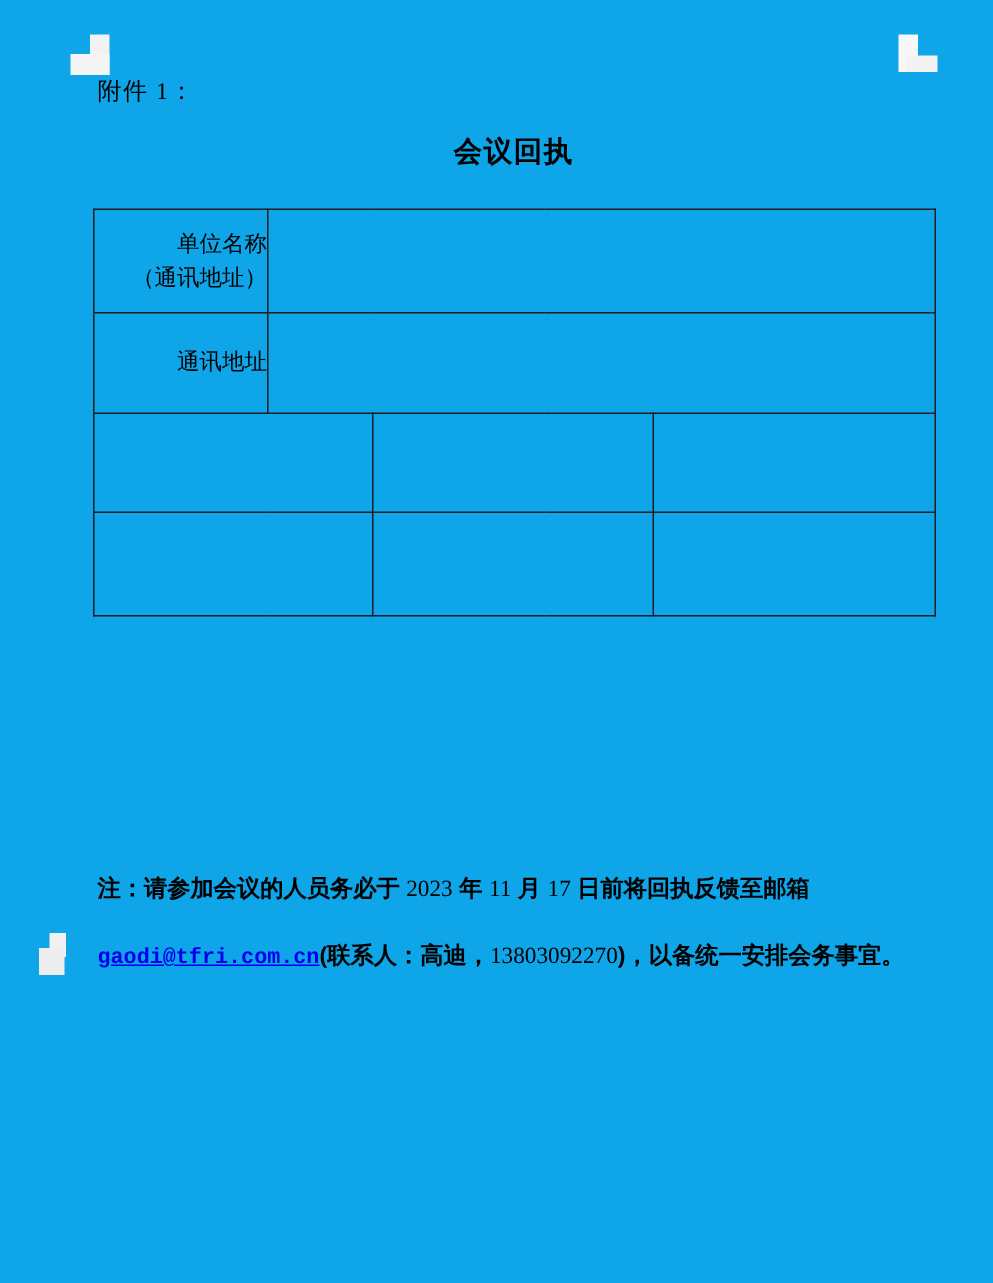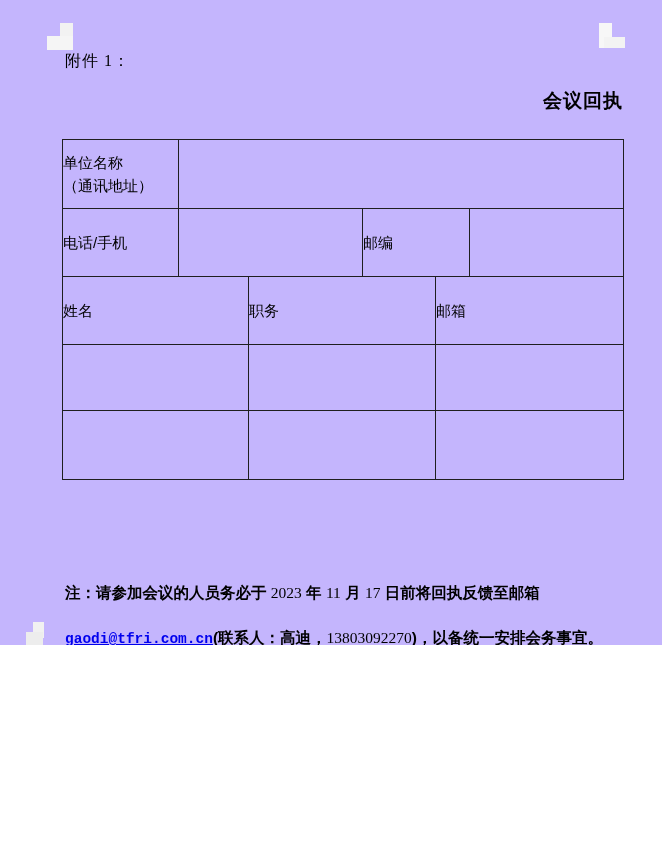--- a/index.html
+++ b/index.html
@@ -4,22 +4,22 @@
 <style>
   html, body { margin: 0; padding: 0; }
   body {
     width: 662px; height: 855px;
     background: #ffffff;
     font-family: "Liberation Sans", sans-serif;
     color: #000000;
   }
   .page {
     position: relative;
-    width: 662px; height: 645px;
-    background: #c4b5fd;
+    width: 662px; height: 855px;
+    background: #0ea5e9;
     overflow: hidden;
   }
 
   
   .smudge { position: absolute; background: #f3f3f3; }
   .smudge.s1a { left: 60px; top: 23px; width: 13px; height: 27px; background: #f2f2f2; }
   .smudge.s1b { left: 47px; top: 36px; width: 26px; height: 14px; background: #f5f5f5; }
   .smudge.s2a { left: 599px; top: 23px; width: 13px; height: 25px; background: #f7f7f7; }
   .smudge.s2b { left: 604px; top: 37px; width: 21px; height: 11px; background: #f3f3f3; }
   .smudge.s3a { left: 33px; top: 622px; width: 11px; height: 16px; background: #f1f1f1; }
@@ -29,36 +29,36 @@
     position: absolute;
     left: 65px; top: 51px;
     font-family: "Liberation Serif", serif;
     font-size: 16px;
     letter-spacing: 1px;
   }
 
   .doc-title {
     position: absolute;
     left: 62px; top: 88px; width: 561px;
-    text-align: right;
+    text-align: center;
     font-size: 19px;
     font-weight: bold;
     letter-spacing: 1px;
   }
 
   table.form {
     position: absolute;
     left: 62px; top: 139px;
     width: 561px;
     border-collapse: collapse;
     table-layout: fixed;
   }
   table.form td {
     border: 1.5px solid #1f1f1f;
-    text-align: left;
+    text-align: right;
     vertical-align: middle;
     font-size: 15px;
     padding: 0;
     line-height: 1.55;
   }
   tr.r1 td { height: 68px; }
   tr.r2 td { height: 66px; }
   tr.r3 td { height: 67px; }
   tr.r4 td { height: 67px; }
   tr.r5 td { height: 65px; }
@@ -110,30 +110,23 @@
       <col style="width:154px">
     </colgroup>
     <tbody>
       <tr class="r1">
         <td>
           <div>单位名称</div>
           <div>（通讯地址）</div>
         </td>
         <td colspan="5"></td>
       </tr>
-      <tr class="r3">
-        <td>电话/手机</td>
-        <td colspan="2"></td>
-        <td colspan="2">邮编</td>
-        <td></td>
-      </tr>
-      <tr class="r4">
-        <td colspan="2">姓名</td>
-        <td colspan="2">职务</td>
-        <td colspan="2">邮箱</td>
+      <tr class="r2">
+        <td>通讯地址</td>
+        <td colspan="5"></td>
       </tr>
       <tr class="r5">
         <td colspan="2"></td>
         <td colspan="2"></td>
         <td colspan="2"></td>
       </tr>
       <tr class="r6">
         <td colspan="2"></td>
         <td colspan="2"></td>
         <td colspan="2"></td>

